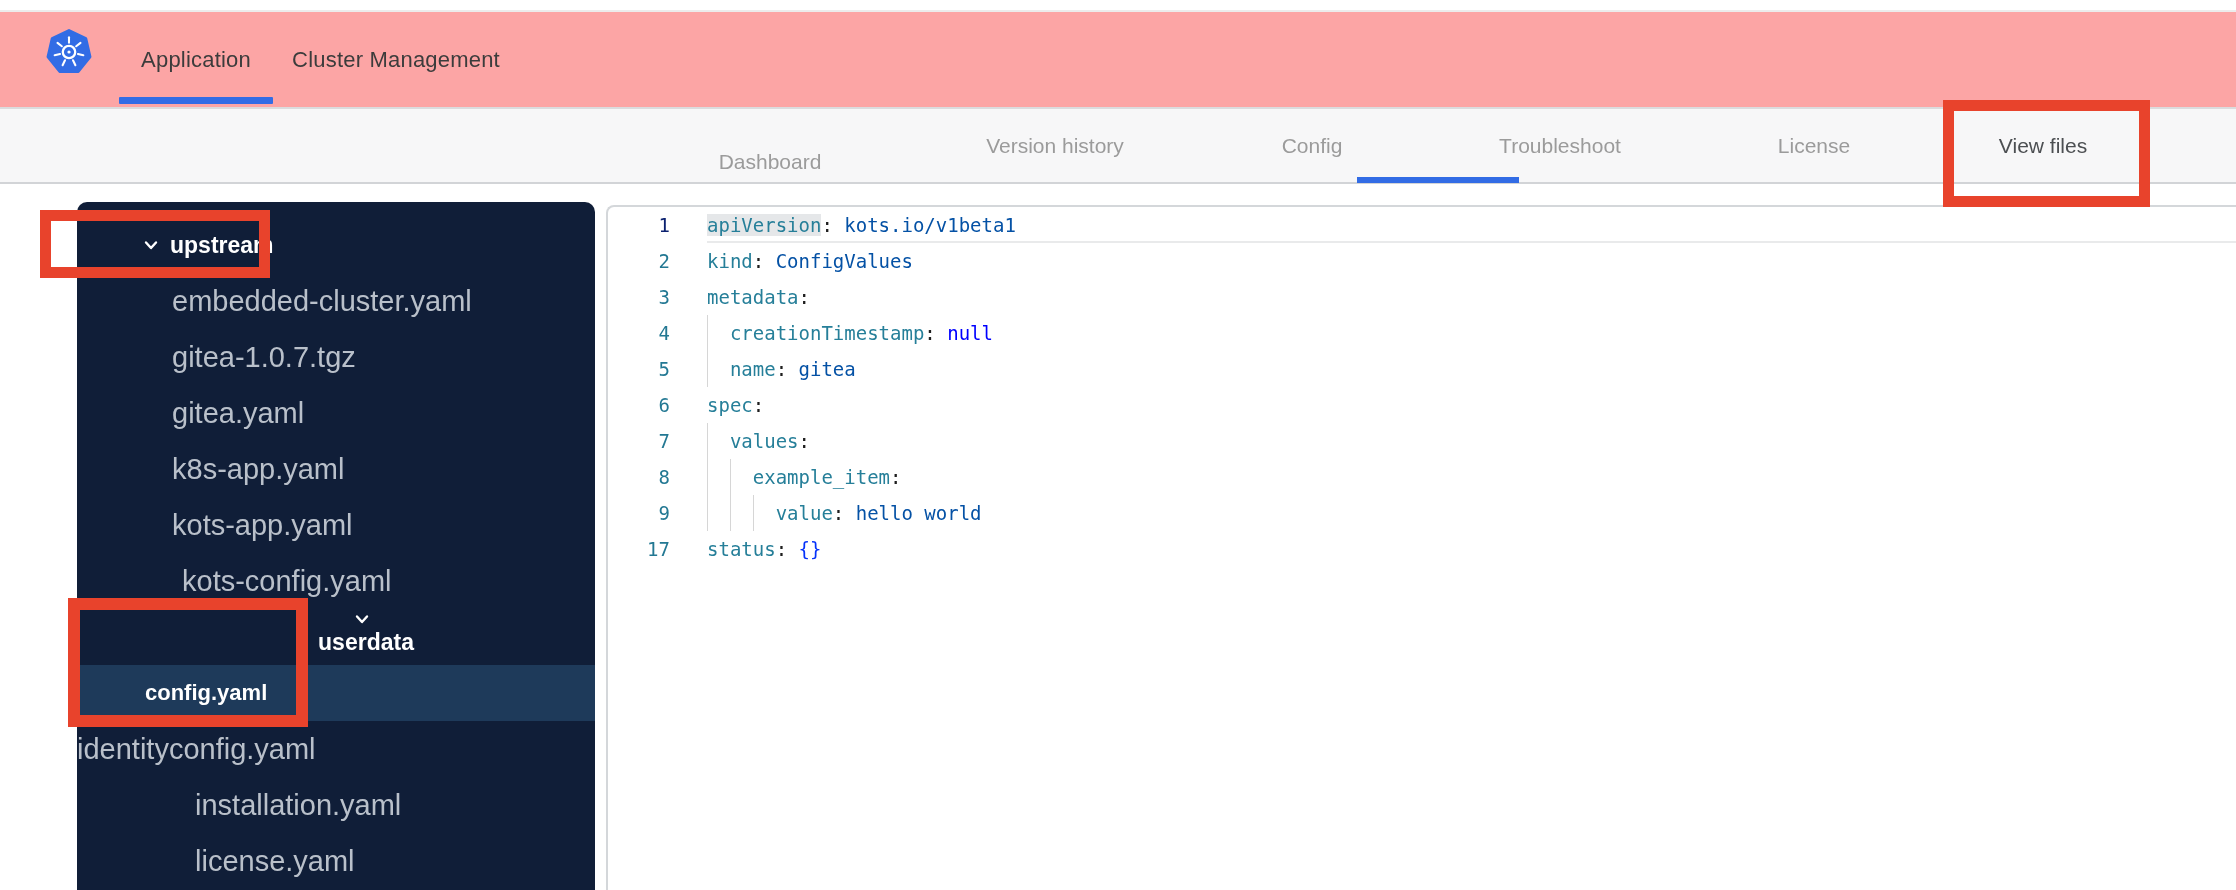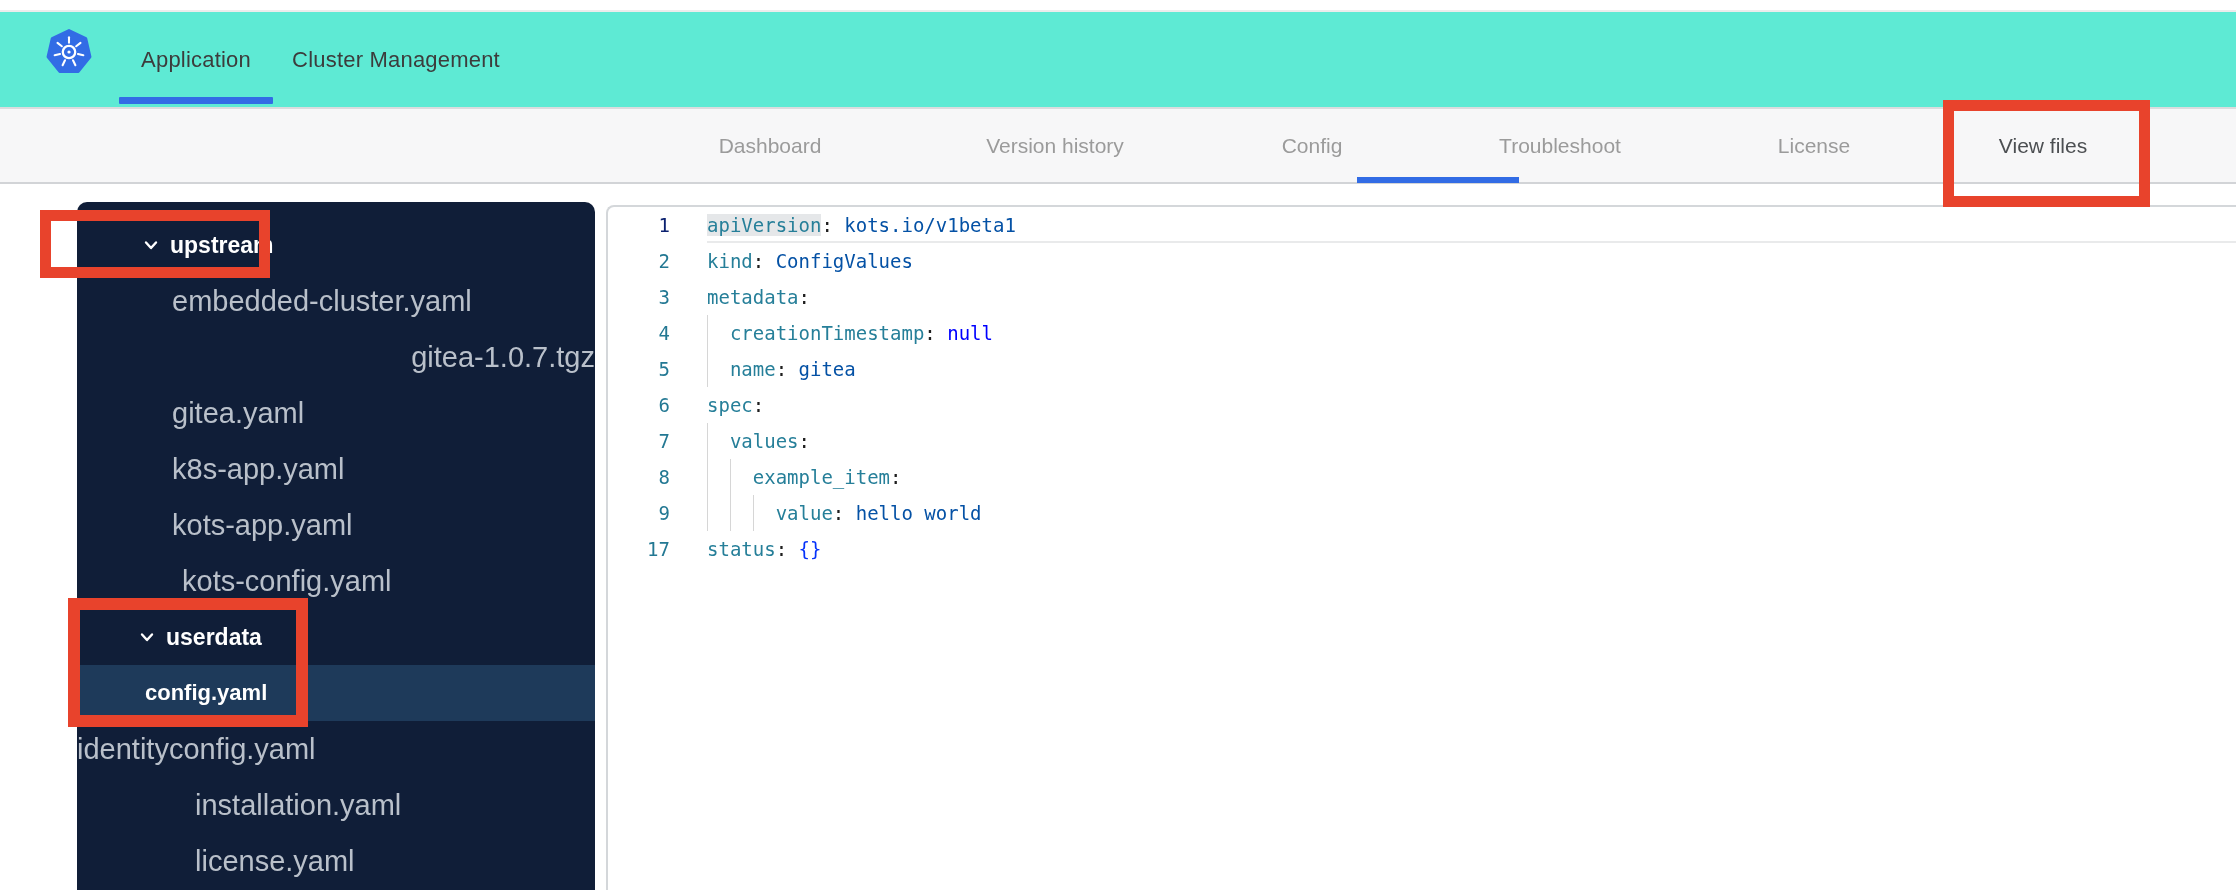--- a/index.html
+++ b/index.html
@@ -2,21 +2,21 @@
 <html style="--accent: #326ce5; --annotation: #e8432c; --sidebar-bg: #101e38; --sidebar-sel: #1e3a5a; --file-color: #b9c0ca; --key: #267f99; --str: #0451a5; --kw: #0000ff; --brk: #0431fa; --punct: #1e1e1e; --lineno: #237893; --lineno-active: #0b216f;"><head>
 <meta charset="utf-8">
 <style>
   * { margin:0; padding:0; box-sizing:border-box; }
   html,body { width:2236px; height:890px; background:#ffffff; overflow:hidden;
               font-family:"Liberation Sans", sans-serif; }
   #stage { position:relative; width:2236px; height:890px; background:#fff; }
 
   
   .top-hairline { position:absolute; left:0; top:10px; width:2236px; height:2px; background:#ececec; }
-  #app-header { position:absolute; left:0; top:12px; width:2236px; height:95px; background:#5eead4; }
+  #app-header { position:absolute; left:0; top:12px; width:2236px; height:95px; background:#fca5a5; }
   .header-tab { position:absolute; top:0; height:95px; display:flex; align-items:center; justify-content:center;
                 transform:translateX(-50%); font-size:22px; color:#3c3c3c; letter-spacing:.2px; cursor:pointer; }
   .header-underline { position:absolute; height:7px; border-radius:1px; }
 
   
   #subnav { position:absolute; left:0; top:107px; width:2236px; height:77px; background:#f7f7f8;
             border-top:2px solid #dbdcde; border-bottom:2px solid #d2d4d7; }
   .subnav-tab { position:absolute; top:0; height:73px; display:flex; align-items:center; justify-content:center;
                 transform:translateX(-50%); font-size:21px; color:#9b9b9b; cursor:pointer; }
   .subnav-tab.active { color:#4c4f52; }
@@ -79,56 +79,56 @@
     </svg>
     <div id="header-tabs">
         <div class="header-tab" style="left: 196px;">Application</div>
         <div class="header-tab" style="left: 396px;">Cluster Management</div>
       </div>
     <div class="header-underline" style="left: 119px; top: 85px; width: 154px; background: rgb(50, 108, 229);"></div>
   </div>
 
   <div id="subnav">
     <div id="subnav-tabs">
-        <div class="subnav-tab" style="left: 770px;">Dashboard</div>
+        <div class="subnav-tab" style="left: 770px; margin-top: 16px;">Dashboard</div>
         <div class="subnav-tab" style="left: 1055px;">Version history</div>
         <div class="subnav-tab" style="left: 1312px;">Config</div>
         <div class="subnav-tab" style="left: 1560px;">Troubleshoot</div>
         <div class="subnav-tab" style="left: 1814px;">License</div>
         <div class="subnav-tab active" style="left: 2043px;">View files</div>
       </div>
     <div class="subnav-underline" style="left: 1357px; top: 68px; width: 162px; background: rgb(50, 108, 229);"></div>
   </div>
 
   <div id="sidebar">
       <div class="tree-row" style="top: 15px; padding-left: 64px;">
         <svg viewBox="0 0 20 20" class="chev">
           <polyline points="5,7.5 10,13 15,7.5" fill="none" stroke="#fff" stroke-width="2.4" stroke-linecap="round" stroke-linejoin="round"></polyline>
         </svg>
         <span class="tree-label folder">upstream</span>
       </div>
       <div class="tree-row" style="top: 71px; padding-left: 95px;">
         <span class="tree-label file">embedded-cluster.yaml</span>
       </div>
-      <div class="tree-row" style="top: 127px; padding-left: 95px; justify-content: flex-end;">
+      <div class="tree-row" style="top: 127px; padding-left: 95px;">
         <span class="tree-label file">gitea-1.0.7.tgz</span>
       </div>
       <div class="tree-row" style="top: 183px; padding-left: 95px;">
         <span class="tree-label file">gitea.yaml</span>
       </div>
       <div class="tree-row" style="top: 239px; padding-left: 95px;">
         <span class="tree-label file">k8s-app.yaml</span>
       </div>
       <div class="tree-row" style="top: 295px; padding-left: 95px;">
         <span class="tree-label file">kots-app.yaml</span>
       </div>
       <div class="tree-row" style="top: 351px; padding-left: 105px; align-items: center;">
         <span class="tree-label file">kots-config.yaml</span>
       </div>
-      <div class="tree-row" style="top: 407px; padding-left: 60px;">
+      <div class="tree-row" style="top: 407px; padding-left: 60px; flex-direction: column;">
         <svg viewBox="0 0 20 20" class="chev">
           <polyline points="5,7.5 10,13 15,7.5" fill="none" stroke="#fff" stroke-width="2.4" stroke-linecap="round" stroke-linejoin="round"></polyline>
         </svg>
         <span class="tree-label folder">userdata</span>
       </div>
       <div class="tree-row selected" style="top: 463px; padding-left: 68px;">
         <span class="tree-label file">config.yaml</span>
       </div>
       <div class="tree-row" style="top: 519px; ">
         <span class="tree-label file">identityconfig.yaml</span>

